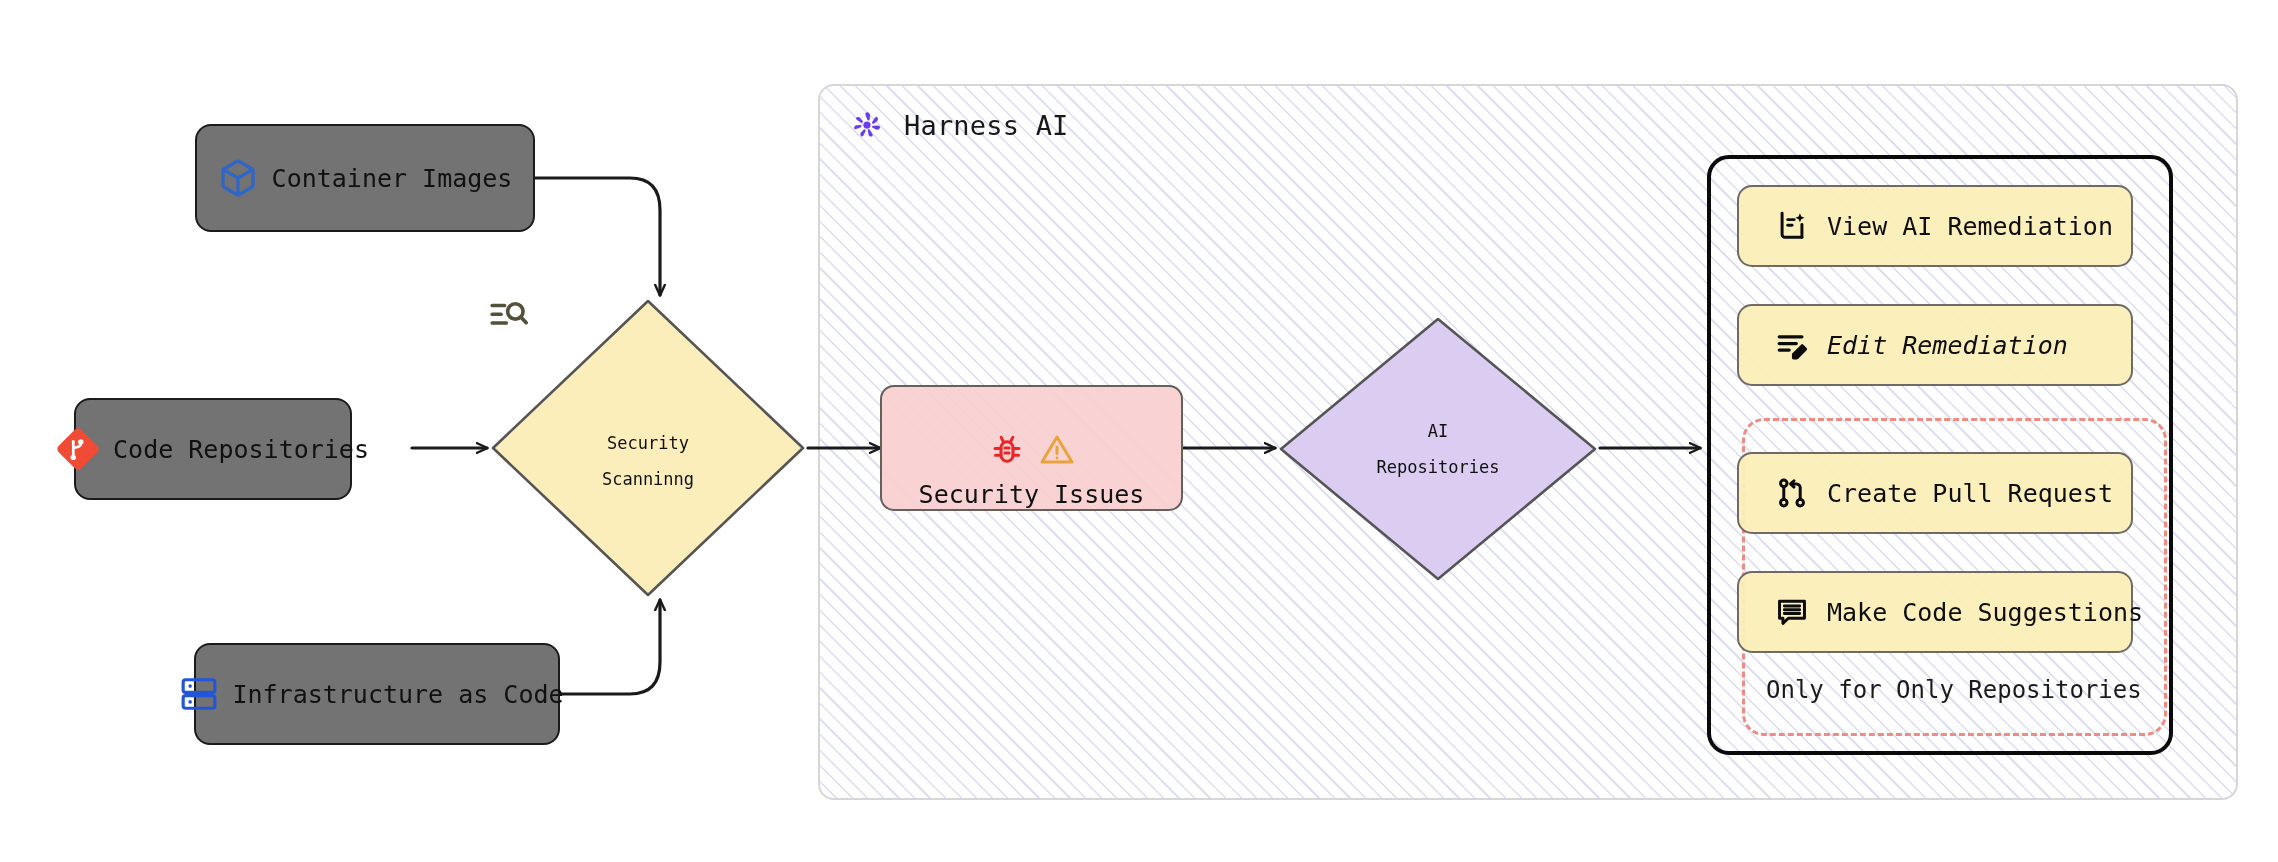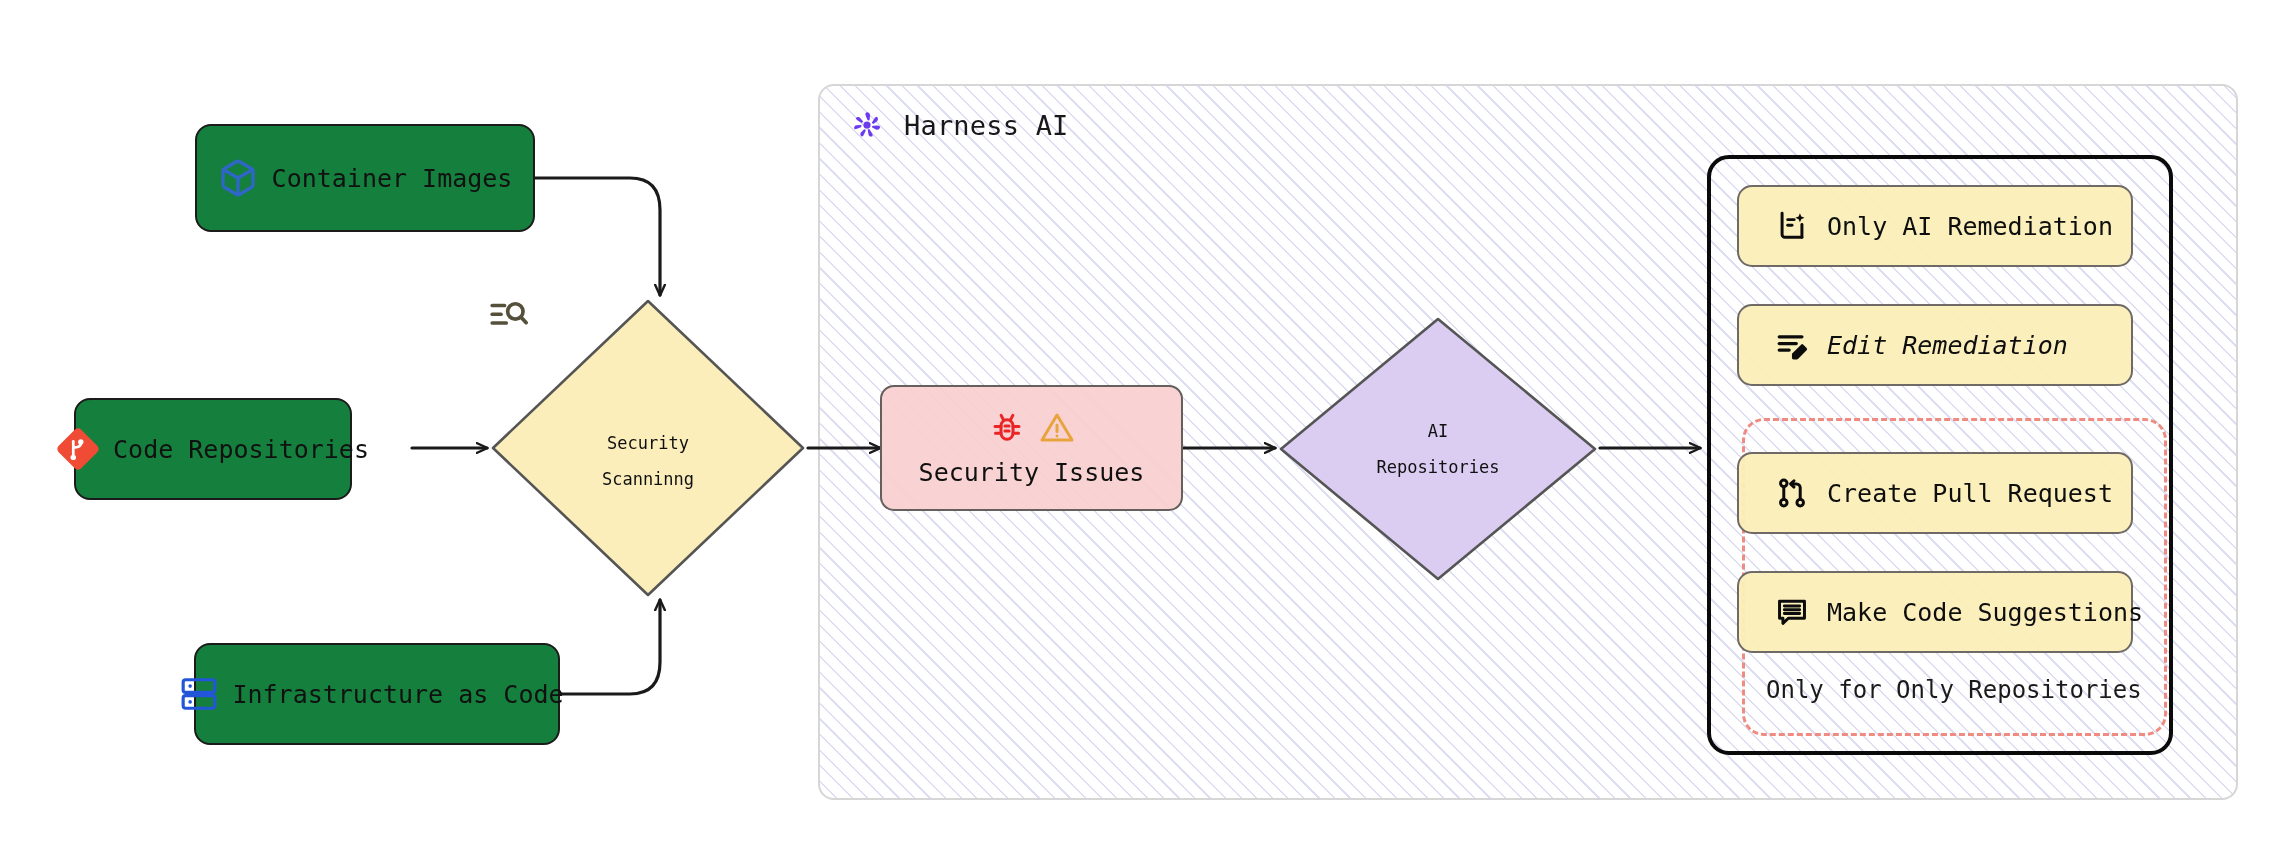--- a/index.html
+++ b/index.html
@@ -70,40 +70,41 @@
     box-sizing: border-box;
     display: flex;
     align-items: center;
     justify-content: center;
     z-index: 10;
   }
 
   .rnode {
     border: 2.6px solid #1b1b1b;
     border-radius: 16px;
-    background: #15803d;
+    background: #737373;
     padding: 0 22px;
     gap: 14px;
     font-size: 25px;
     color: #111111;
     white-space: nowrap;
     justify-content: center;
   }
   .rnode .glyph { display: flex; flex: 0 0 auto; }
 
   
   .pinknode {
     border: 2.4px solid #66605c;
     border-radius: 14px;
     background: rgba(248, 207, 207, 0.92);
     flex-direction: column;
     gap: 4px;
     font-size: 25px;
     color: #101010;
     white-space: nowrap;
+    justify-content: flex-end;
   }
   .pinknode .icons {
     display: flex;
     align-items: center;
     gap: 14px;
     margin-bottom: 2px;
   }
 
   
   .diamond-wrap { position: absolute; z-index: 10; }
@@ -319,21 +320,21 @@
   <div class="abtn" style="top:185px;">
     <span class="glyph">
       <svg width="34" height="34" viewBox="0 0 24 24" fill="none" stroke="#0c0c0c" stroke-width="2.1" stroke-linecap="round" stroke-linejoin="round">
         <path d="M5 3 v15 a2 2 0 0 0 2 2 h12"></path>
         <path d="M19 20 V11"></path>
         <path d="M9 7.5 h4.5"></path>
         <path d="M9 11.5 h3"></path>
         <path d="M17.6 3 l.95 2.25 L20.8 6.2 l-2.25.95 L17.6 9.4 l-.95-2.25 L14.4 6.2 l2.25-.95 Z" fill="#0c0c0c" stroke="none"></path>
       </svg>
     </span>
-    <span>Only AI Remediation</span>
+    <span>View AI Remediation</span>
   </div>
 
   <div class="abtn" style="top:304px;font-style:italic;">
     <span class="glyph">
       <svg width="34" height="34" viewBox="0 0 24 24" fill="none" stroke="#0c0c0c" stroke-width="2.3" stroke-linecap="round" stroke-linejoin="round">
         <path d="M3 6.2 h16"></path>
         <path d="M3 11 h12"></path>
         <path d="M3 15.6 h7"></path>
         <path d="M19.2 12.6 l2.3 2.3 -6.1 6.1 h-2.3 v-2.3 Z" fill="#0c0c0c"></path>
       </svg>

